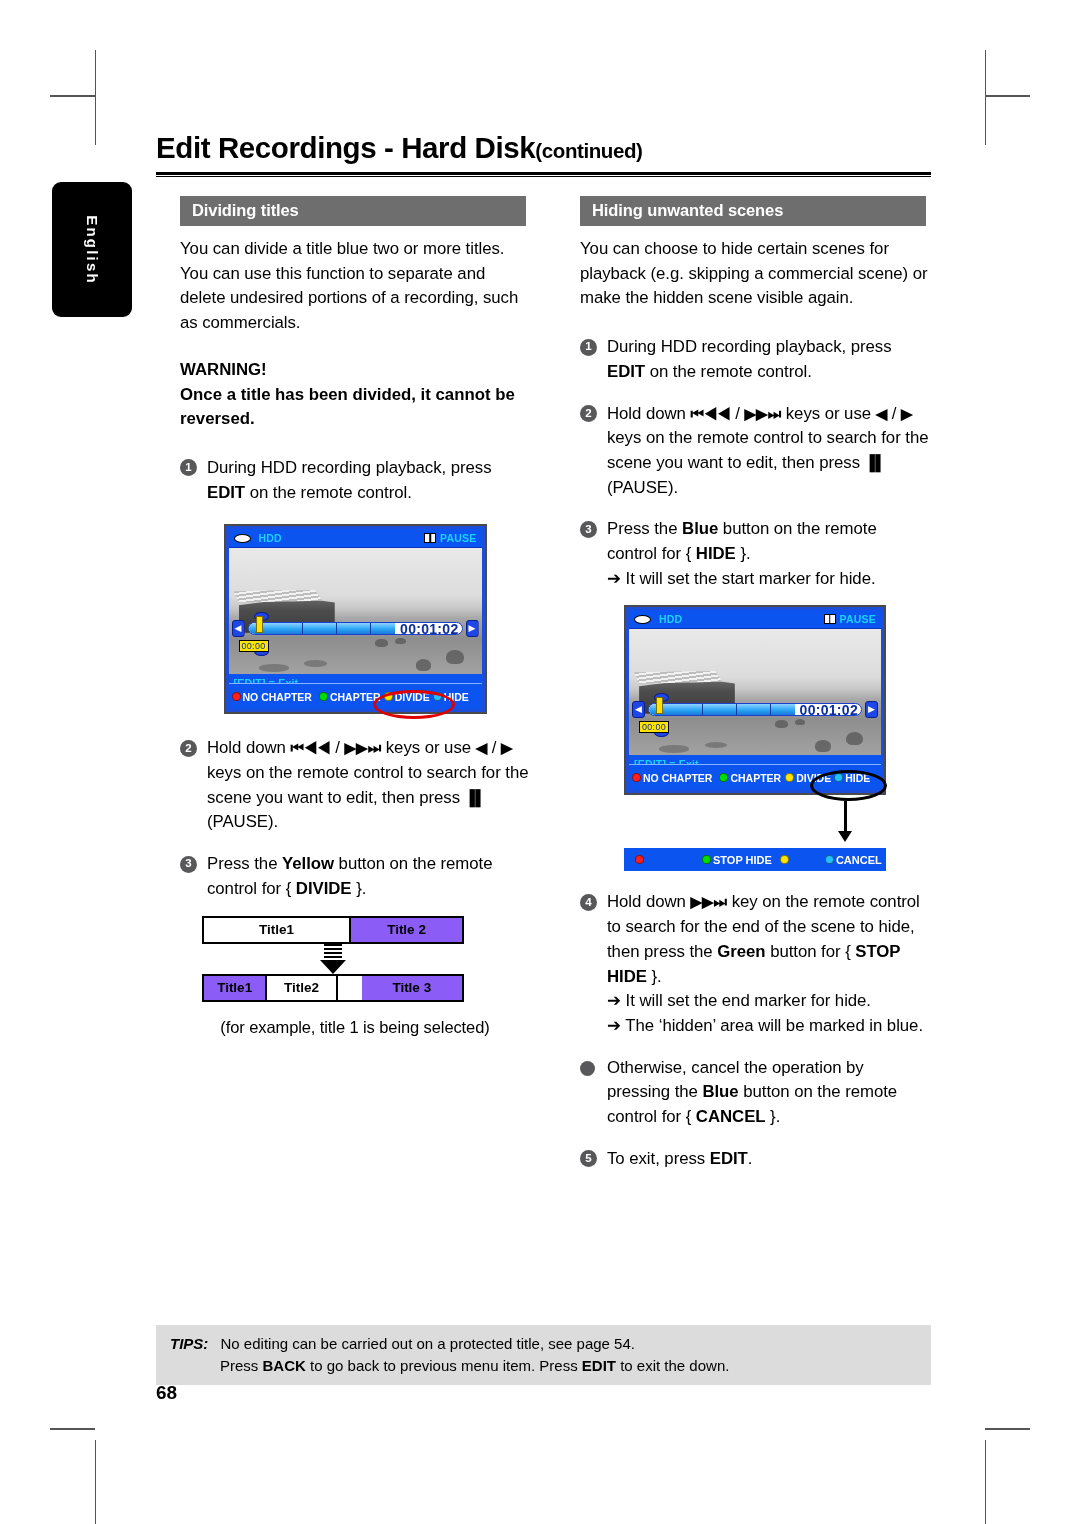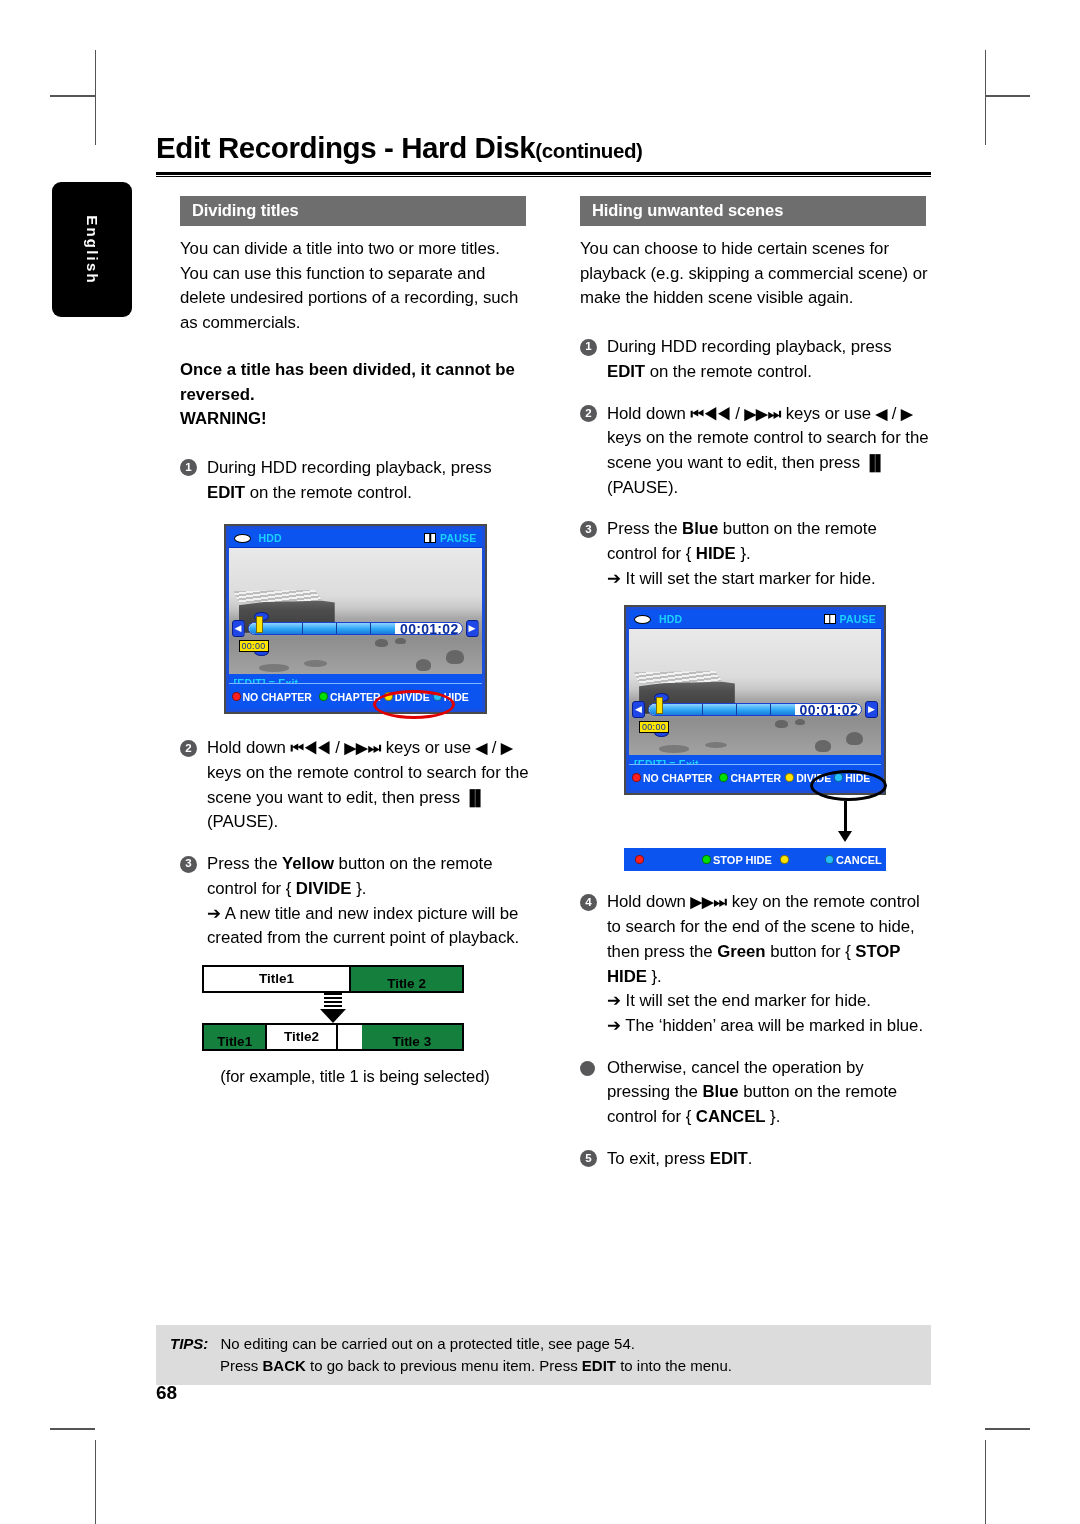--- a/index.html
+++ b/index.html
@@ -229,21 +229,21 @@
 
   
   .title-diagram { margin-top: 14px; position: relative; }
   .bar-row { display: flex; height: 28px; border: 2px solid #000; }
   .bar-cell {
     display: flex; align-items: center; justify-content: center;
     font-size: 13.5px; font-weight: bold; border-right: 2px solid #000;
   }
   .bar-cell:last-child { border-right: none; }
   .fill-white { background: #fff; }
-  .fill-gray { background: #15803d; align-items: flex-end; }
+  .fill-gray { background: #8b5cf6; }
   .diag-arrow {
     position: absolute; left: 50%; transform: translateX(-50%);
     width: 26px; top: 28px;
   }
   .diag-arrow .hatch {
     height: 16px; width: 18px; margin: 0 auto;
     background: repeating-linear-gradient(to bottom, #000 0 2px, #fff 2px 4px);
   }
   .diag-arrow .head {
     width: 0; height: 0; margin: 0 auto;
@@ -290,25 +290,25 @@
   <div class="lang-tab">
     <span>English</span>
   </div>
 
   <div class="col col-left">
 
     <div class="sec-head">
       <span>Dividing titles</span>
     </div>
 
-    <div class="body-text">You can divide a title into two or more titles. You can use this function to separate and delete undesired portions of a recording, such as commercials.</div>
+    <div class="body-text">You can divide a title blue two or more titles. You can use this function to separate and delete undesired portions of a recording, such as commercials.</div>
 
     <div class="warn">
+      <div>WARNING!</div>
       <div>Once a title has been divided, it cannot be reversed.</div>
-      <div>WARNING!</div>
     </div>
 
     <div class="step" style="margin-top:24px;">
       <span class="num">1</span>
       <span>During HDD recording playback, press </span><b>EDIT</b><span> on the remote control.</span>
     </div>
 
     <div style="margin-top:19px; display:flex; justify-content:center;">
       <div class="tv" style="width:263px;">
         <div class="tv-inner" style="height:180px;">
@@ -374,21 +374,20 @@
     </div>
 
     <div class="step" style="margin-top:22px;">
       <span class="num">2</span>
       <span>Hold down </span><b class="glyph">⏮◀◀</b><span> / </span><b class="glyph">▶▶⏭</b><span> keys or use </span><b class="glyph">◀</b><span> / </span><b class="glyph">▶</b><span> keys on the remote control to search for the scene you want to edit, then press </span><b class="glyph">▐▌</b><span> (PAUSE).</span>
     </div>
 
     <div class="step">
       <span class="num">3</span>
       <span>Press the </span><b>Yellow</b><span> button on the remote control for { </span><b>DIVIDE</b><span> }.</span>
-      <span class="sub">➔ A new title and new index picture will be created from the current point of playback.</span>
     </div>
 
     <div class="title-diagram" style="width:262px; margin-left:22px;">
       <div class="bar-row">
         <div class="bar-cell fill-white" style="width:57%;">
             <span>Title1</span>
           </div>
         <div class="bar-cell fill-gray" style="width:43%;">
             <span>Title 2</span>
           </div>
@@ -541,19 +540,19 @@
       <span>To exit, press </span><b>EDIT</b><span>.</span>
     </div>
   </div>
 
   <div class="tips">
     <div class="row">
       <span class="lbl">TIPS:</span>
       <span style="margin-left:8px;">No editing can be carried out on a protected title, see page 54.</span>
     </div>
     <div class="row2">
-      <span>Press </span><b>BACK</b><span> to go back to previous menu item. Press </span><b>EDIT</b><span> to into the menu.</span>
+      <span>Press </span><b>BACK</b><span> to go back to previous menu item. Press </span><b>EDIT</b><span> to exit the down.</span>
     </div>
   </div>
 
   <div class="pageno">68</div>
 
 </div>
 
 </body></html>

